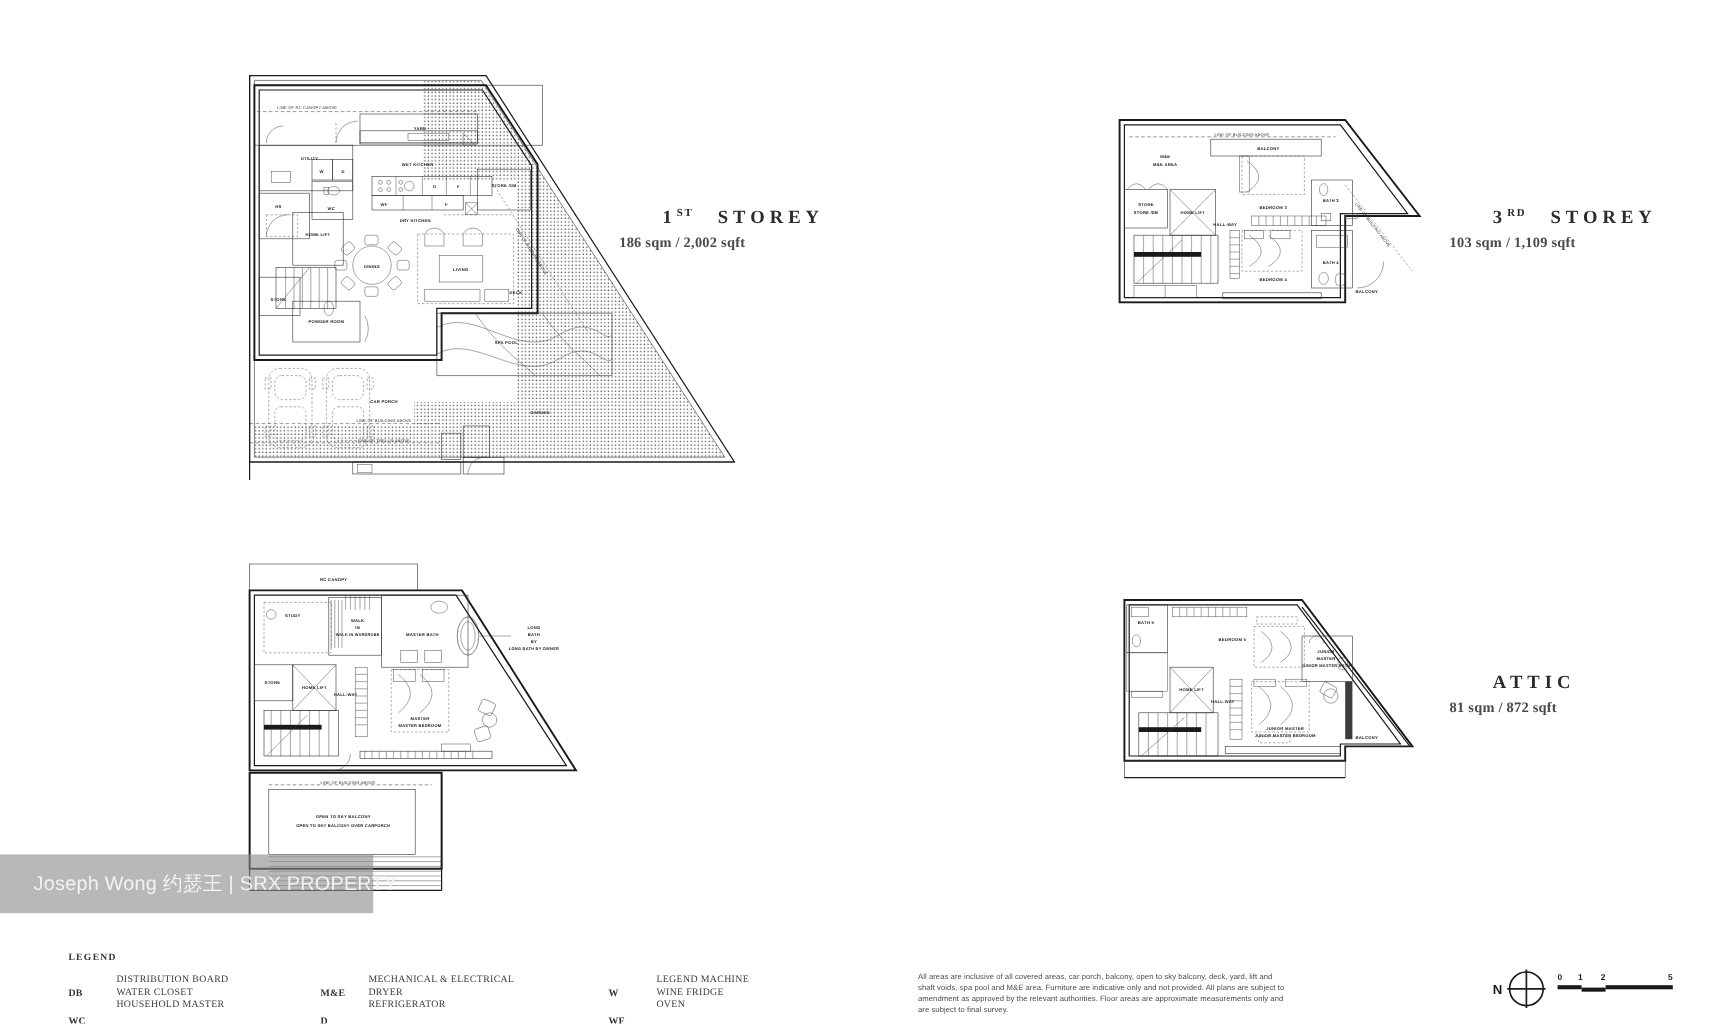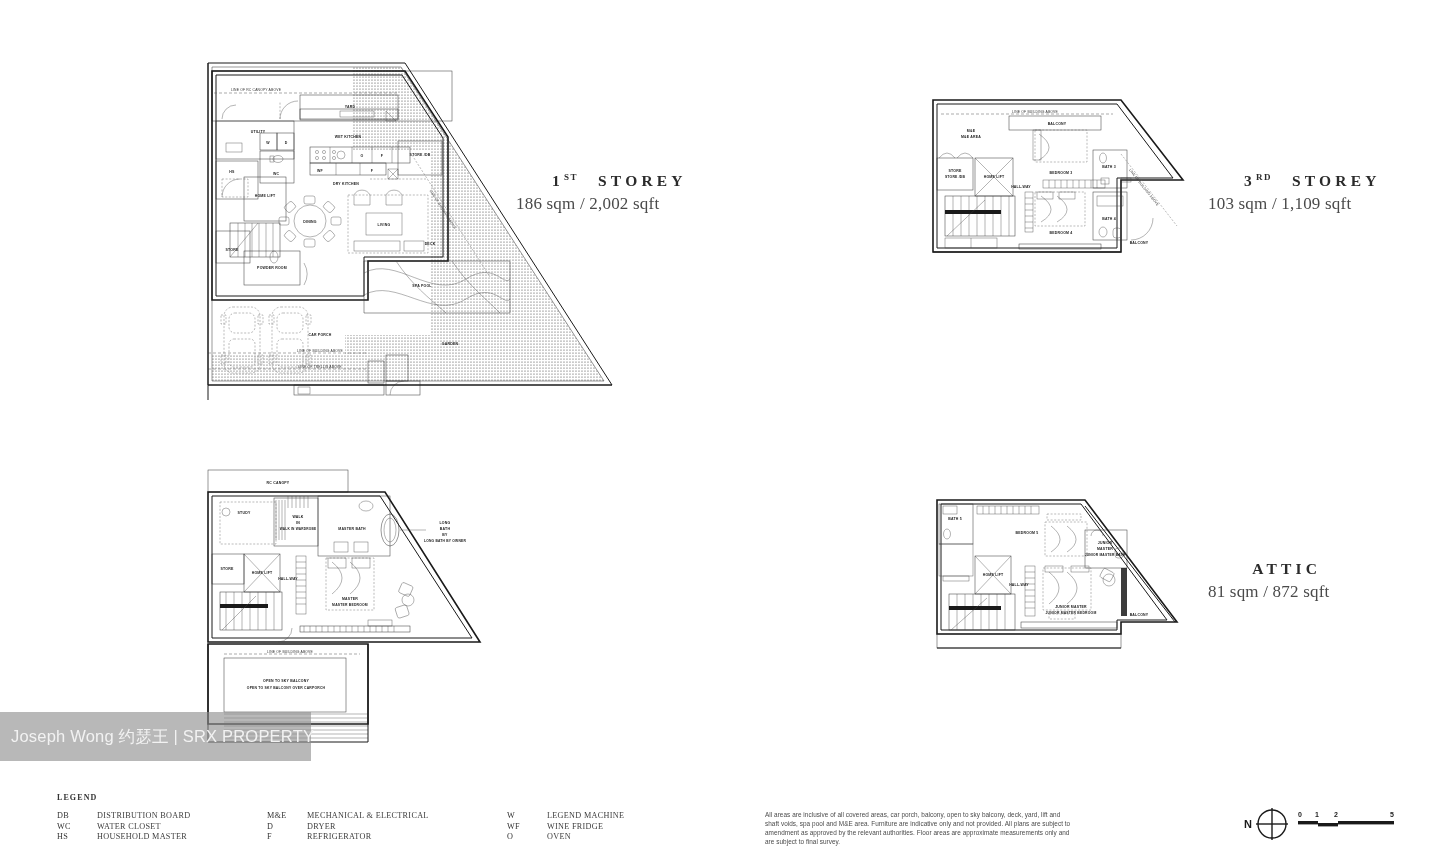--- a/index.html
+++ b/index.html
@@ -20,37 +20,37 @@
   }
 
   
   .caption{position:absolute;font-family:"Liberation Serif", serif;color:#3c3c3c;}
   .caption .ttl{
     font-size:15.5px;font-weight:bold;letter-spacing:4.2px;color:#2b2b2b;
     white-space:nowrap;
     margin-left:36px;
   }
   .caption .ttl sup{font-size:9px;letter-spacing:1.5px;vertical-align:super;}
-  .caption .area{font-size:17px;letter-spacing:.2px;margin-top:4px;color:#4a4a4a;white-space:nowrap;}
+  .caption .area{font-size:12px;letter-spacing:.2px;margin-top:4px;color:#4a4a4a;white-space:nowrap;font-weight:bold;}
 
   
   .plan{position:absolute;}
   .plan svg{display:block;overflow:visible;}
 
   
   .legend{position:absolute;left:57px;top:793px;width:700px;}
   .legend-title{
     font-family:"Liberation Serif", serif;font-size:8px;font-weight:bold;
     letter-spacing:1.1px;color:#333;margin-bottom:9px;
   }
   .legend-cols{display:flex;}
   .legend-col{display:flex;}
   .legend-col .abbr{
-    font-family:"Liberation Serif", serif;font-size:8.2px;font-weight:normal;
-    color:#333;line-height:10.5px;width:40px;letter-spacing:.3px;
+    font-family:"Liberation Serif", serif;font-size:8.2px;font-weight:bold;
+    color:#333;line-height:10.5px;width:40px;letter-spacing:.3px;margin-top:12px;
   }
   .legend-col .full{
     font-family:"Liberation Serif", serif;font-size:8.2px;color:#3d3d3d;
     line-height:10.5px;letter-spacing:.3px;white-space:nowrap;
   }
   .lc1{width:210px;}
   .lc2{width:240px;}
   .lc3{width:220px;}
 
   
@@ -65,21 +65,21 @@
   .scalebar{position:absolute;left:1296px;top:808px;}
 
   
   .watermark{
     position:absolute;left:0;top:712px;width:311px;height:49px;
     background:rgba(140,140,140,.62);
     display:flex;align-items:center;
   }
   .watermark span{
     color:#f2f2f2;font-size:16.5px;font-family:"Liberation Sans", sans-serif;
-    padding-left:11px;letter-spacing:.2px;white-space:nowrap;
+    padding-left:28px;letter-spacing:.2px;white-space:nowrap;
   }
 
   
   .w  {fill:none;stroke:#1a1a1a;stroke-width:1.6;}
   .w2 {fill:none;stroke:#1a1a1a;stroke-width:1;}
   .thin{fill:none;stroke:#333;stroke-width:.5;}
   .thin2{fill:none;stroke:#444;stroke-width:.4;}
   .dash{fill:none;stroke:#555;stroke-width:.5;stroke-dasharray:3 2;}
   .dash2{fill:none;stroke:#666;stroke-width:.45;stroke-dasharray:2 1.6;}
   .fill-dk{fill:#1a1a1a;stroke:none;}
@@ -609,21 +609,21 @@
       <line x1="160" y1="24" x2="250" y2="140" class="w2"></line>
       <rect x="196" y="86" width="6" height="48" class="fill-dk" opacity=".85"></rect>
       <text x="214" y="134" class="rm-s">BALCONY</text>
       <rect x="96" y="140" width="96" height="6" class="thin" fill="#fff"></rect>
       <rect x="124" y="132" width="26" height="5" class="dash2"></rect>
       <rect x="12" y="152" width="184" height="14" class="thin" fill="#fff"></rect>
       <line x1="12" y1="166" x2="196" y2="166" class="w2"></line>
     </svg>
   </div>
 
-  <div class="caption" style="left:1208px;top:560px;text-align:center;">
+  <div class="caption" style="left:1208px;top:560px;">
     <div class="ttl">
       <span>ATTIC</span>
     </div>
     <div class="area">81 sqm / 872 sqft</div>
   </div>
 
   <div class="watermark">
     <span>Joseph Wong 约瑟王 | SRX PROPERTY</span>
   </div>
 

